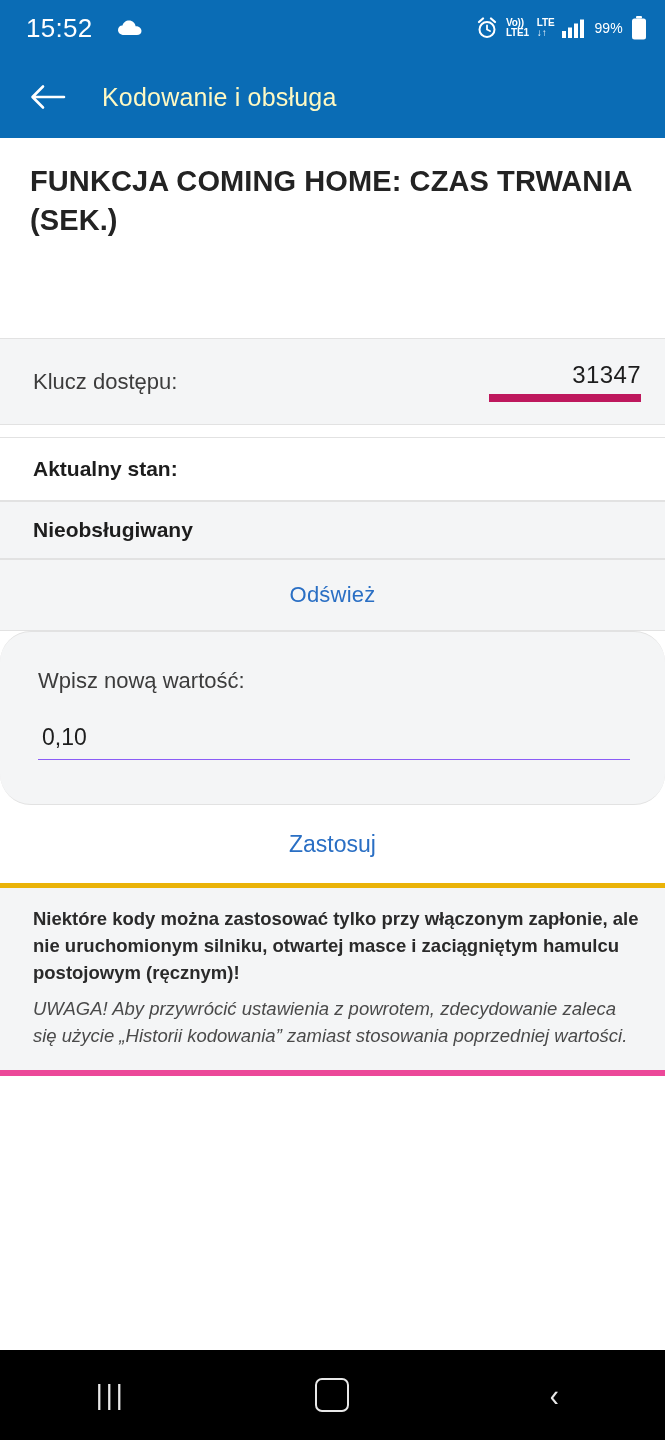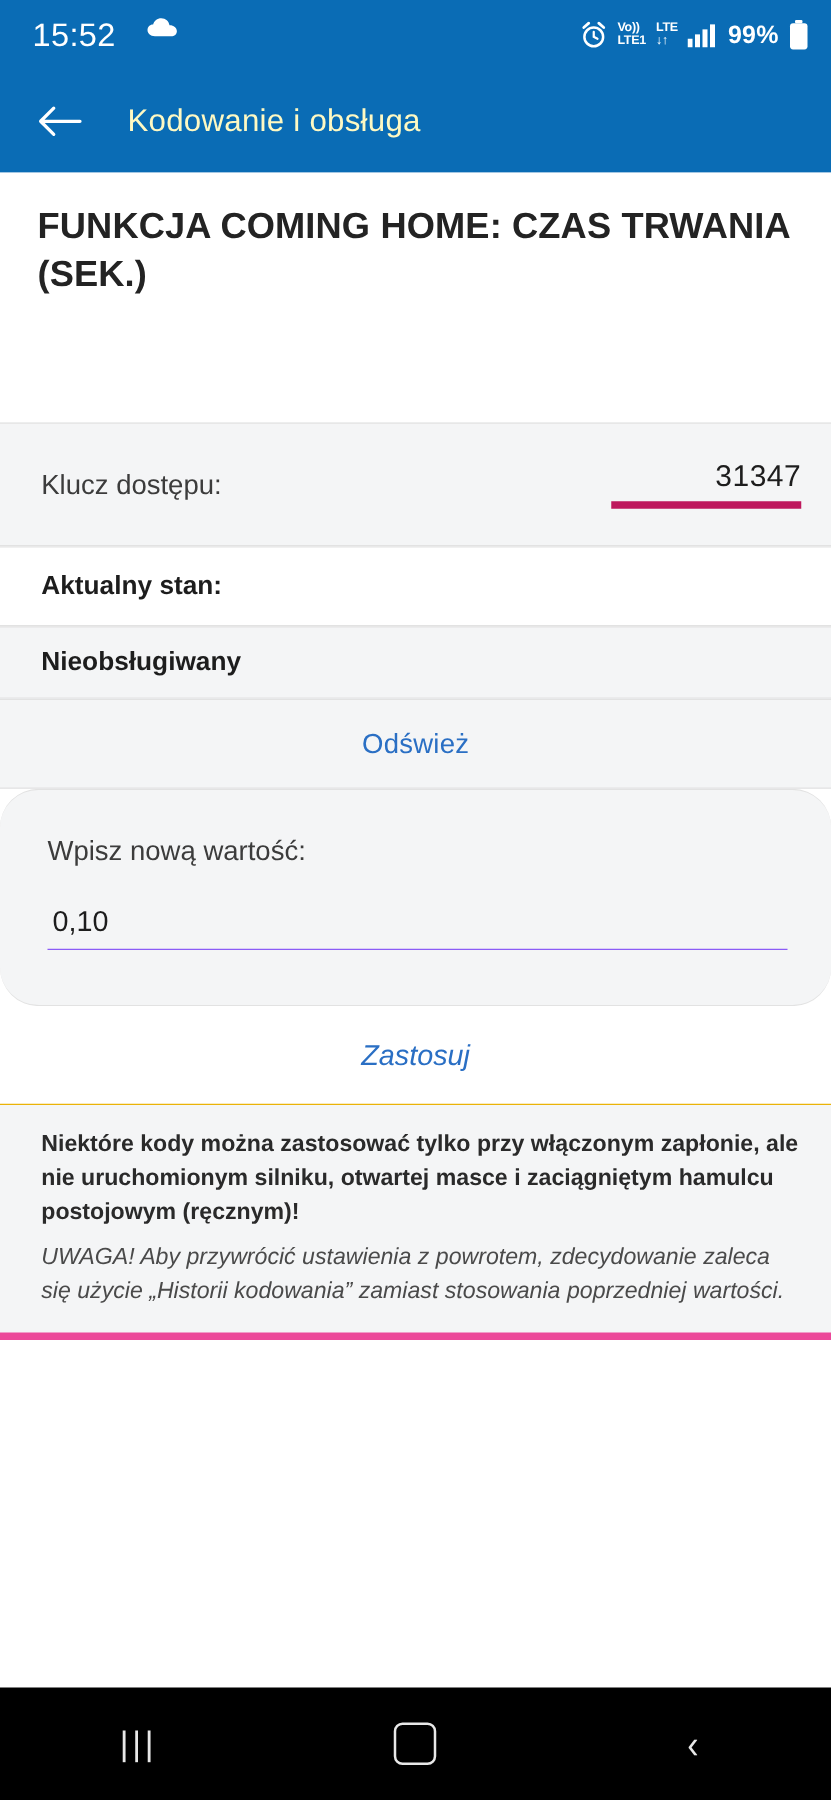--- a/index.html
+++ b/index.html
@@ -22,37 +22,37 @@
     background: #0a6cb5;
     display: flex;
     align-items: center;
     justify-content: space-between;
     padding: 0 18px 0 26px;
     box-sizing: border-box;
     color: #ffffff;
   }
   .status-left {
     display: flex;
-    align-items: flex-start;
+    align-items: center;
     gap: 24px;
   }
   .status-clock {
     font-size: 26px;
     font-weight: 400;
     letter-spacing: 0.3px;
     color: #ffffff;
   }
   .status-right {
     display: flex;
     align-items: center;
     gap: 8px;
   }
   .status-battery-text {
-    font-size: 20px;
-    font-weight: 700;
+    font-size: 14px;
+    font-weight: 400;
     color: #ffffff;
     letter-spacing: 0.2px;
   }
   .icon-svg { display: block; }
   .tiny-stack {
     display: flex;
     flex-direction: column;
     align-items: flex-start;
     justify-content: center;
     line-height: 1;
@@ -104,49 +104,50 @@
   
   .row {
     box-sizing: border-box;
     border-top: 1px solid #e2e2e2;
     border-bottom: 1px solid #e2e2e2;
   }
   .row-gray { background: #f4f5f6; }
   .row-white { background: #ffffff; }
 
   .access-row {
-    height: 99px;
+    height: 87px;
     display: flex;
     align-items: center;
     justify-content: space-between;
     padding: 0 24px 0 33px;
   }
   .access-label {
     font-size: 22px;
     color: #3c3c3c;
     font-weight: 400;
   }
   .access-value-wrap {
     width: 152px;
-    border-bottom: 6px solid #be185d;
+    border-bottom: 8px solid #be185d;
     text-align: right;
     padding-bottom: 5px;
   }
   .access-value {
     font-size: 24px;
     color: #1d1d1d;
     font-weight: 400;
     letter-spacing: 0.4px;
   }
 
   .state-row {
     height: 64px;
     display: flex;
     align-items: center;
     padding: 0 33px;
+    margin-top: 12px;
   }
   .state-label {
     font-size: 21px;
     font-weight: 700;
     color: #1d1d1d;
   }
   .state-value-row {
     height: 58px;
     display: flex;
     align-items: center;
@@ -195,26 +196,25 @@
     font-size: 23px;
     color: #1d1d1d;
     padding: 0 0 8px 4px;
     outline: none;
     display: block;
   }
 
   .apply-row {
     height: 78px;
     background: #ffffff;
-    border-bottom: 1px solid #eab308;
+    border-bottom: 5px solid #eab308;
     display: flex;
     align-items: center;
     justify-content: center;
     cursor: pointer;
-    font-style: italic;
   }
   .apply-label {
     font-size: 23px;
     color: #2a6fc4;
   }
 
   .notes {
     background: #f4f5f6;
     border-bottom: 6px solid #ec4899;
     padding: 18px 26px 20px 33px;

